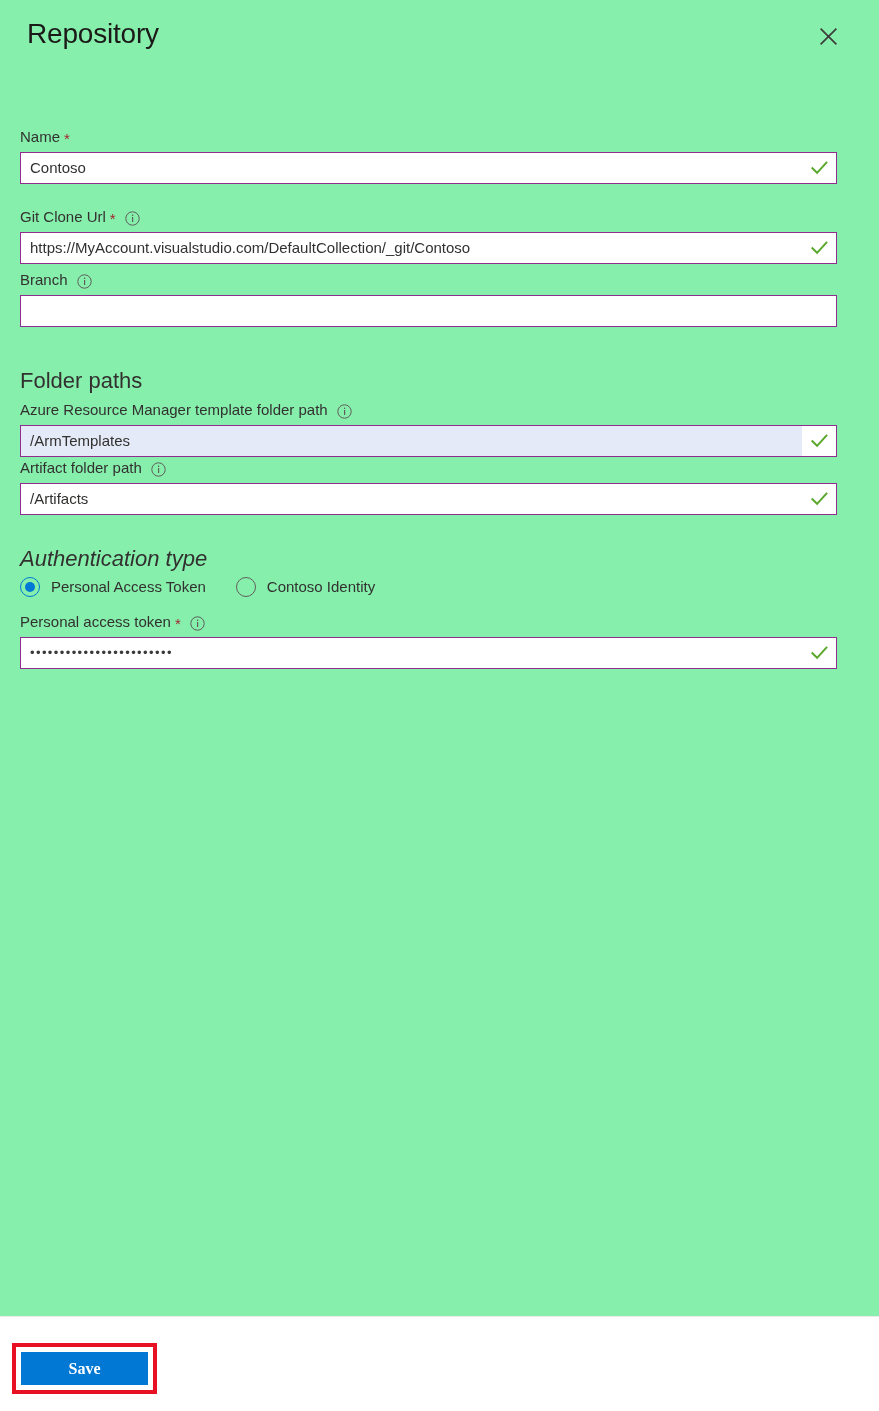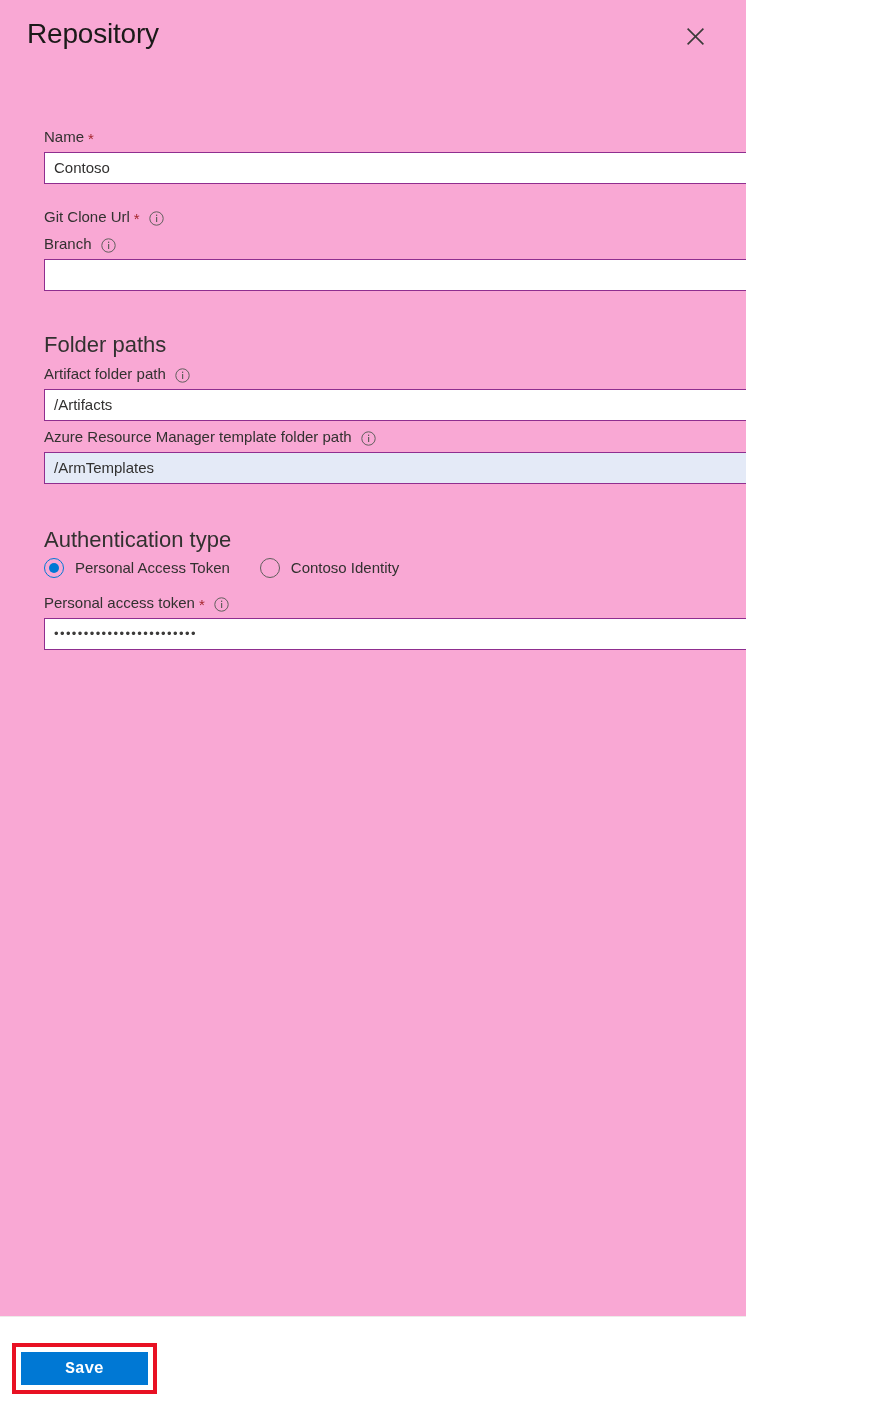--- a/index.html
+++ b/index.html
@@ -11,23 +11,23 @@
     height: 1411px;
     background: #ffffff;
     font-family: "Liberation Sans", sans-serif;
     color: #323130;
     overflow: hidden;
     position: relative;
   }
 
   .panel {
     position: relative;
-    width: 746px;
+    width: 879px;
     height: 1411px;
-    background: #f9a8d4;
+    background: #86efac;
     display: flex;
     flex-direction: column;
   }
 
   
   .panel-header {
     position: relative;
     height: 78px;
     flex: 0 0 auto;
   }
@@ -55,21 +55,21 @@
     background: none;
     border: none;
     padding: 0;
   }
   .close-button svg { display: block; }
 
   
   .panel-body {
     flex: 1 1 auto;
     position: relative;
-    padding: 0 44px;
+    padding: 0 20px;
     overflow: hidden;
   }
 
   .field-label {
     font-size: 15px;
     line-height: 22px;
     color: #323130;
     display: flex;
     align-items: center;
     white-space: nowrap;
@@ -214,21 +214,21 @@
     padding: 5px;
     background: #ffffff;
     box-sizing: border-box;
     display: inline-block;
   }
   .save-button {
     display: block;
     background: #0078d4;
     color: #ffffff;
     border: none;
-    font-family: Liberation Mono, monospace;
+    font-family: Liberation Serif, serif;
     font-size: 16px;
     font-weight: bold;
     line-height: 20px;
     height: 33px;
     min-width: 127px;
     padding: 0 18px;
     cursor: pointer;
     text-align: center;
   }
 </style>
@@ -272,39 +272,72 @@
         <span>Git Clone Url</span>
         <span class="req-star">*</span>
         <span class="info-icon">
           <svg width="15" height="15" viewBox="0 0 15 15">
             <circle cx="7.5" cy="7.5" r="6.7" fill="none" stroke="#605e5c" stroke-width="1"></circle>
             <rect x="7" y="6" width="1.2" height="5" fill="#605e5c"></rect>
             <rect x="7" y="3.6" width="1.2" height="1.4" fill="#605e5c"></rect>
           </svg>
         </span>
       </div>
+      <div class="text-field">
+        <input class="value" type="text" value="https://MyAccount.visualstudio.com/DefaultCollection/_git/Contoso" style="">
+        <span class="check-wrap">
+          <span>
+            <svg width="17" height="14" viewBox="0 0 17 14">
+              <path d="M1.4 7.2 L6.1 11.8 L15.4 1.6" stroke="#5aa82b" stroke-width="2" fill="none" stroke-linecap="square"></path>
+            </svg>
+          </span>
+        </span>
+      </div>
     </div>
 
     <div class="field-block" style="margin-top:5px;">
       <div class="field-label">
         <span>Branch</span>
         <span class="info-icon">
           <svg width="15" height="15" viewBox="0 0 15 15">
             <circle cx="7.5" cy="7.5" r="6.7" fill="none" stroke="#605e5c" stroke-width="1"></circle>
             <rect x="7" y="6" width="1.2" height="5" fill="#605e5c"></rect>
             <rect x="7" y="3.6" width="1.2" height="1.4" fill="#605e5c"></rect>
           </svg>
         </span>
       </div>
       <div class="text-field">
         <span class="check-wrap"></span>
       </div>
     </div>
 
     <div class="section-heading" style="margin-top:42px;">Folder paths</div>
+
+    <div class="field-block" style="margin-top:5px;">
+      <div class="field-label">
+        <span>Azure Resource Manager template folder path</span>
+        <span class="info-icon">
+          <svg width="15" height="15" viewBox="0 0 15 15">
+            <circle cx="7.5" cy="7.5" r="6.7" fill="none" stroke="#605e5c" stroke-width="1"></circle>
+            <rect x="7" y="6" width="1.2" height="5" fill="#605e5c"></rect>
+            <rect x="7" y="3.6" width="1.2" height="1.4" fill="#605e5c"></rect>
+          </svg>
+        </span>
+      </div>
+      <div class="text-field highlight">
+        <input class="value" type="text" value="/ArmTemplates" style="">
+        <span class="check-wrap">
+          <span>
+            <svg width="17" height="14" viewBox="0 0 17 14">
+              <path d="M1.4 7.2 L6.1 11.8 L15.4 1.6" stroke="#5aa82b" stroke-width="2" fill="none" stroke-linecap="square"></path>
+            </svg>
+          </span>
+        </span>
+      </div>
+    </div>
 
     <div class="field-block">
       <div class="field-label">
         <span>Artifact folder path</span>
         <span class="info-icon">
           <svg width="15" height="15" viewBox="0 0 15 15">
             <circle cx="7.5" cy="7.5" r="6.7" fill="none" stroke="#605e5c" stroke-width="1"></circle>
             <rect x="7" y="6" width="1.2" height="5" fill="#605e5c"></rect>
             <rect x="7" y="3.6" width="1.2" height="1.4" fill="#605e5c"></rect>
           </svg>
@@ -315,44 +348,21 @@
         <span class="check-wrap">
           <span>
             <svg width="17" height="14" viewBox="0 0 17 14">
               <path d="M1.4 7.2 L6.1 11.8 L15.4 1.6" stroke="#5aa82b" stroke-width="2" fill="none" stroke-linecap="square"></path>
             </svg>
           </span>
         </span>
       </div>
     </div>
 
-    <div class="field-block" style="margin-top:5px;">
-      <div class="field-label">
-        <span>Azure Resource Manager template folder path</span>
-        <span class="info-icon">
-          <svg width="15" height="15" viewBox="0 0 15 15">
-            <circle cx="7.5" cy="7.5" r="6.7" fill="none" stroke="#605e5c" stroke-width="1"></circle>
-            <rect x="7" y="6" width="1.2" height="5" fill="#605e5c"></rect>
-            <rect x="7" y="3.6" width="1.2" height="1.4" fill="#605e5c"></rect>
-          </svg>
-        </span>
-      </div>
-      <div class="text-field highlight">
-        <input class="value" type="text" value="/ArmTemplates" style="">
-        <span class="check-wrap">
-          <span>
-            <svg width="17" height="14" viewBox="0 0 17 14">
-              <path d="M1.4 7.2 L6.1 11.8 L15.4 1.6" stroke="#5aa82b" stroke-width="2" fill="none" stroke-linecap="square"></path>
-            </svg>
-          </span>
-        </span>
-      </div>
-    </div>
-
-    <div class="section-heading" style="margin-top:44px;">Authentication type</div>
+    <div class="section-heading" style="margin-top:32px;font-style:italic;">Authentication type</div>
 
     <div class="radio-row">
       <div class="radio-option selected">
         <span class="radio-mark"></span>
         <span class="radio-label">Personal Access Token</span>
       </div>
       <div class="radio-option">
         <span class="radio-mark"></span>
         <span class="radio-label">Contoso Identity</span>
       </div>

